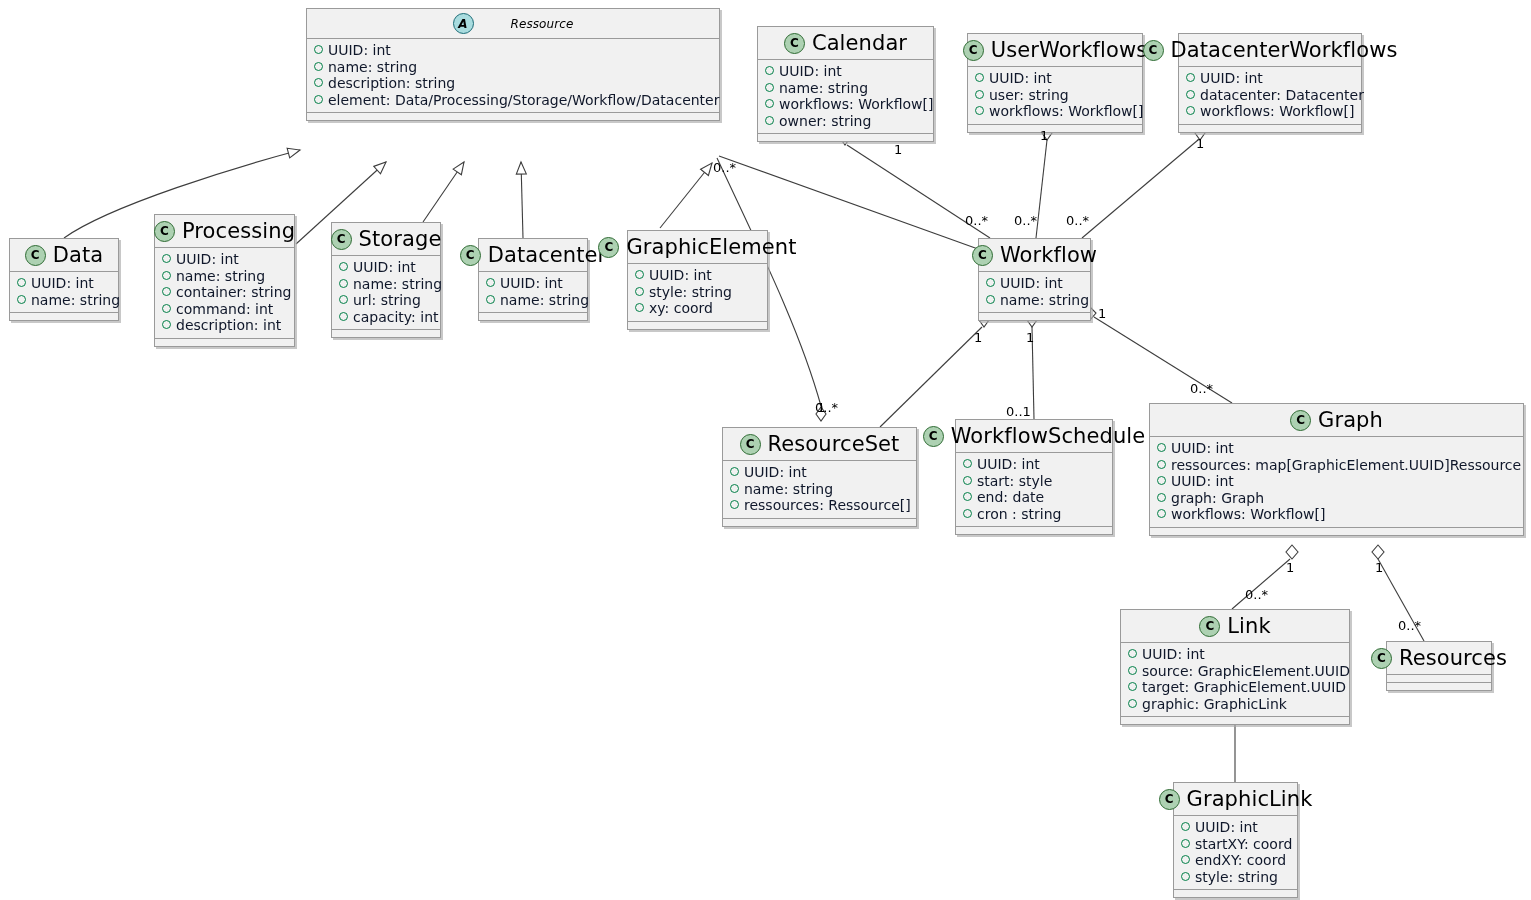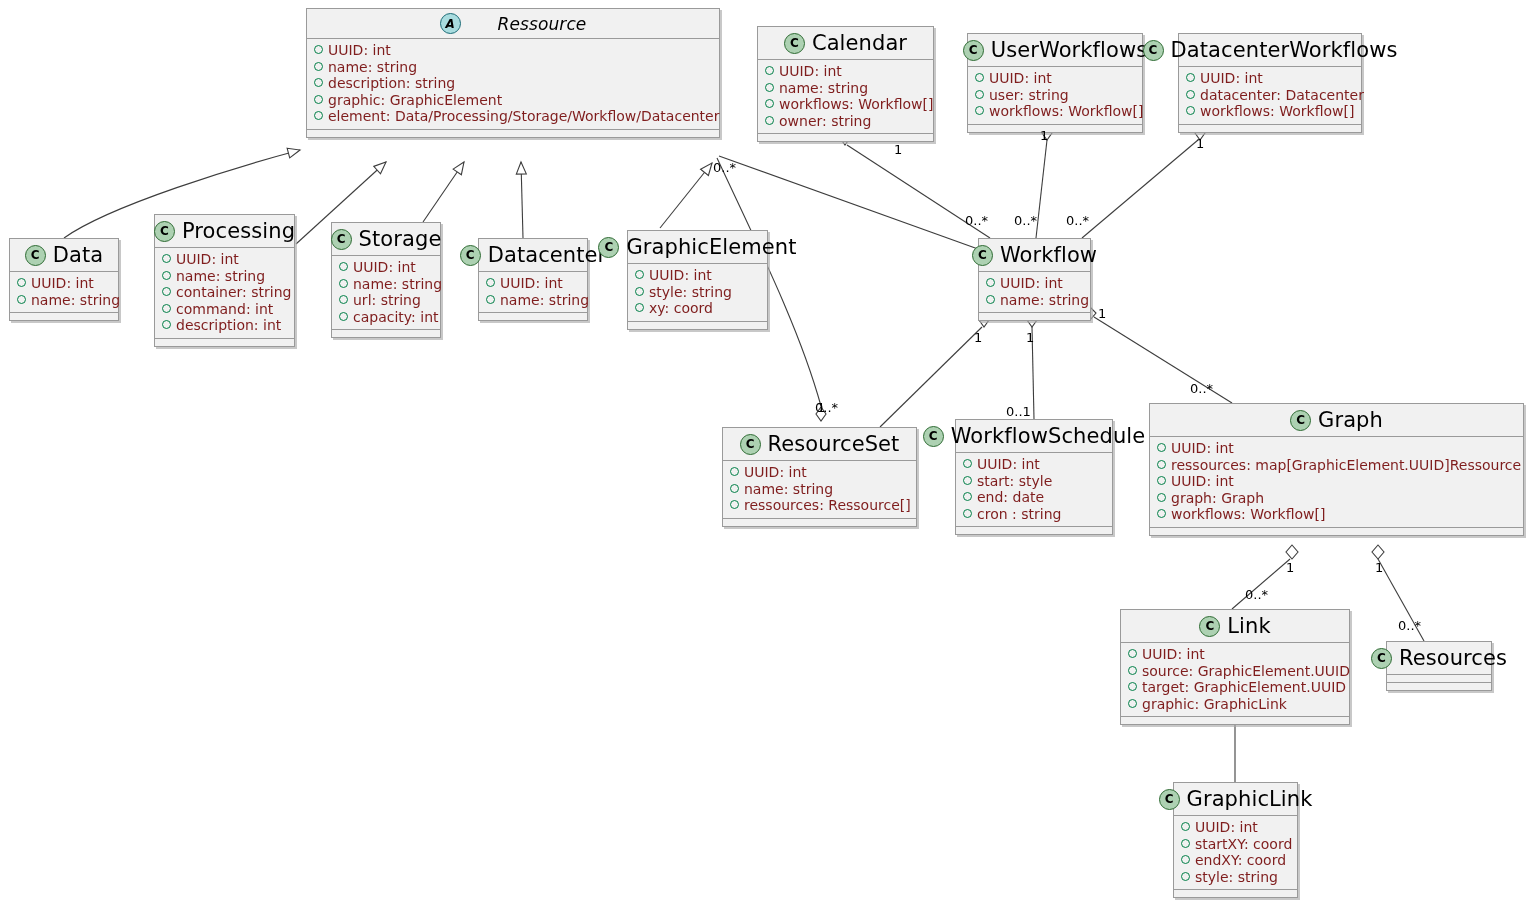--- a/index.html
+++ b/index.html
@@ -44,21 +44,21 @@
     background: #F1F1F1;
     white-space: nowrap;
   }
   .cls-name {
     font-size: 21px;
     color: #000000;
     letter-spacing: 0.1px;
   }
   .cls-name.abstract {
     font-style: italic;
-    font-size: 17px;
+    font-size: 12px;
     margin-left: 30px;
   }
   .stereo {
     width: 19px;
     height: 19px;
     border-radius: 50%;
     background: #ADD1B2;
     border: 1px solid #2E6B33;
     display: inline-flex;
     align-items: center;
@@ -77,21 +77,21 @@
   .cls-attrs {
     padding: 3px 7px 4px 7px;
     border-bottom: 1px solid #9A9A9A;
   }
   .cls-attrs.empty {
     padding: 0;
     height: 7px;
   }
   .attr {
     font-size: 14px;
-    color: #7f1d1d;
+    color: #0f172a;
     white-space: nowrap;
     line-height: 16.6px;
     display: flex;
     align-items: baseline;
     gap: 5px;
   }
   .vis {
     display: inline-block;
     width: 7px;
     height: 7px;
@@ -209,24 +209,20 @@
             <span class="vis"></span>
             <span>UUID: int</span>
           </div>
           <div class="attr">
             <span class="vis"></span>
             <span>name: string</span>
           </div>
           <div class="attr">
             <span class="vis"></span>
             <span>description: string</span>
-          </div>
-          <div class="attr">
-            <span class="vis"></span>
-            <span>graphic: GraphicElement</span>
           </div>
           <div class="attr">
             <span class="vis"></span>
             <span>element: Data/Processing/Storage/Workflow/Datacenter</span>
           </div>
         </div>
         <div class="cls-methods"></div>
       </div>
       <div class="uml-class" style="left: 757px; top: 26px; width: 177px;">
         <div class="cls-header">

